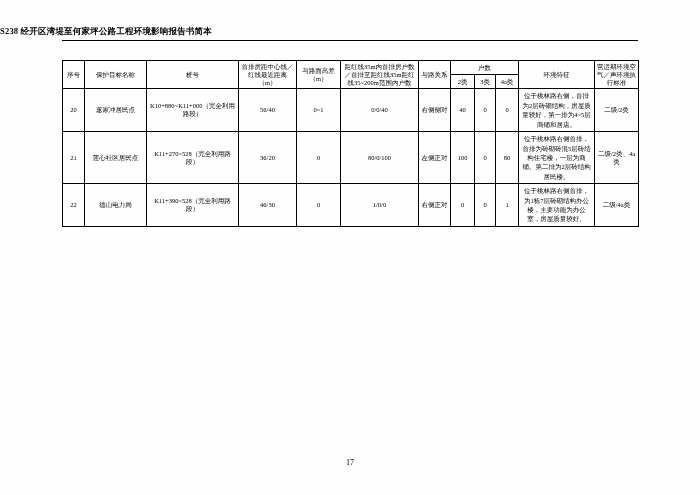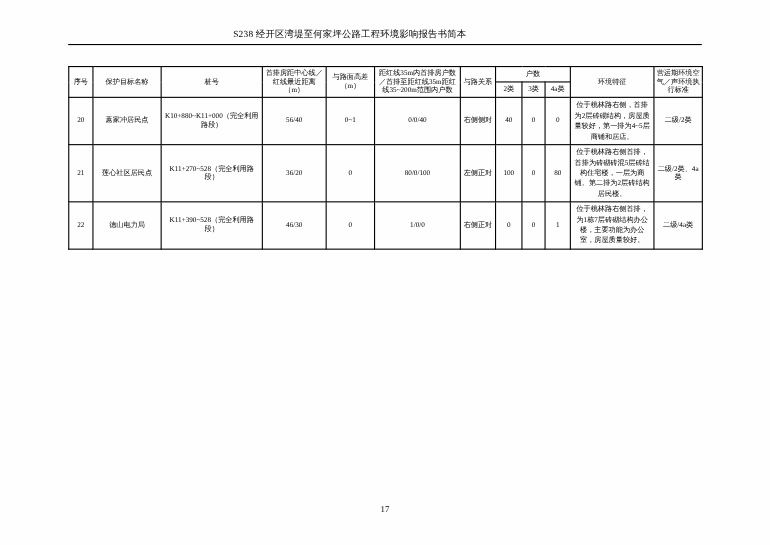--- a/index.html
+++ b/index.html
@@ -20,23 +20,22 @@
     left: 0; top: 0;
     width: 700px;
     height: 495px;
     background: #fefefe;
   }
   .header {
     position: absolute;
     left: 0;
     top: 26px;
     width: 636px;
-    text-align: center;
     font-size: 8.5px;
-    font-weight: normal;
+    font-weight: bold;
     letter-spacing: 0.2px;
   }
   .header .hdr-inner {
     display: inline-block;
     padding-bottom: 2px;
   }
   .header-rule {
     position: absolute;
     left: 62px;
     top: 40px;

